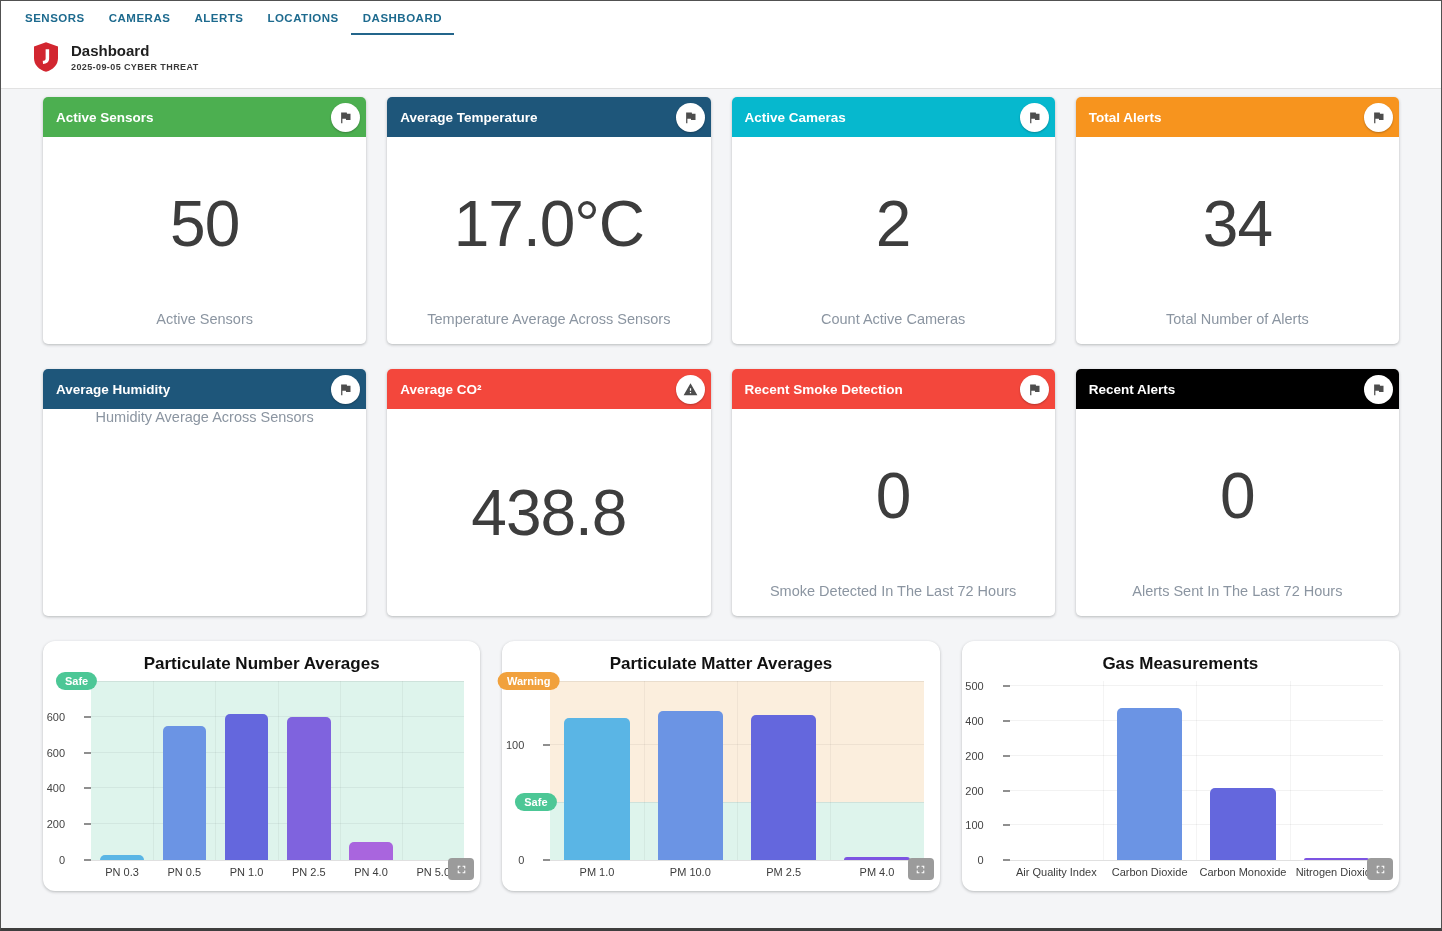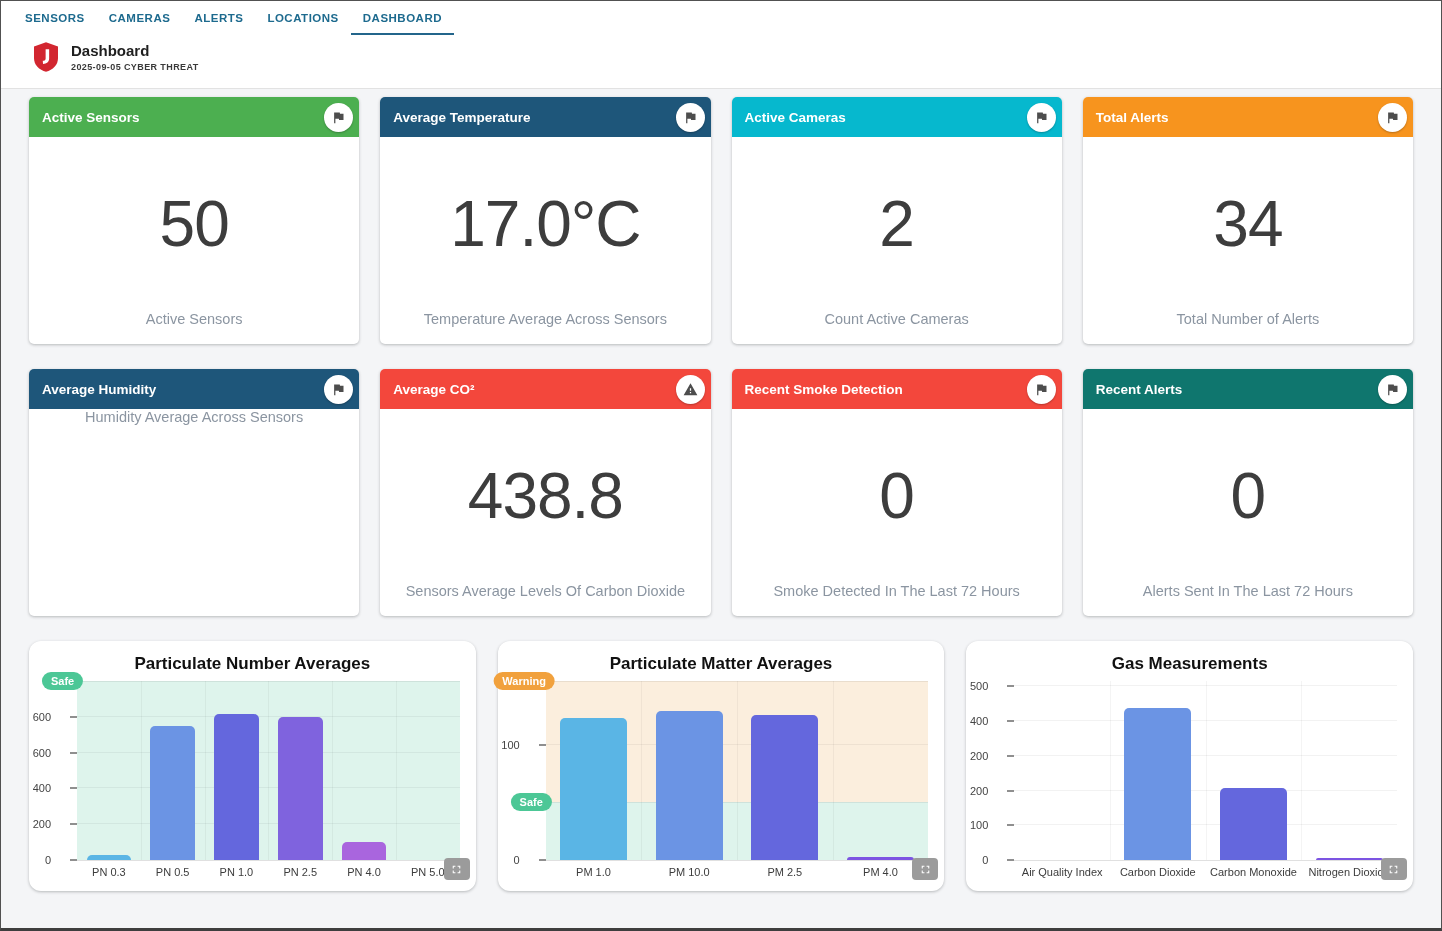--- a/index.html
+++ b/index.html
@@ -16,21 +16,21 @@
   .tab{
     padding:11px 12px 9px;font-size:11.5px;font-weight:bold;letter-spacing:.5px;
     color:#1d6a8e;border-bottom:2px solid transparent;cursor:pointer;white-space:nowrap;
   }
   .tab.active{border-bottom-color:#23658b;}
   .brand{position:absolute;left:33px;top:41px;display:flex;align-items:flex-start;}
   .brand-text{margin-left:13px;}
   .brand-title{font-size:15px;font-weight:bold;color:#1f1f1f;line-height:17px;}
   .brand-sub{font-size:9px;font-weight:bold;color:#3a3a3a;letter-spacing:.4px;margin-top:3px;text-transform:uppercase;}
   
-  .main{padding:8px 28px 0;}
+  .main{padding:8px 42px 0;}
   .stat-grid{display:grid;grid-template-columns:repeat(4,1fr);gap:25px 21px;}
   .stat-card{
     background:#fff;height:247px;border-radius:5px;
     box-shadow:0 1px 3px rgba(40,45,50,.3);display:flex;flex-direction:column;
   }
   .stat-header{
     height:40px;border-radius:5px 5px 0 0;display:flex;align-items:center;
     justify-content:space-between;padding:0 6px 0 13px;
   }
   .stat-title{color:#fff;font-size:13.5px;font-weight:bold;}
@@ -173,39 +173,38 @@
         <div class="stat-header" style="background: rgb(243, 71, 60);">
           <span class="stat-title">Average CO²</span>
           <span class="stat-icon-circle">
               <svg viewBox="0 0 24 24" width="15" height="15" fill="#4d4d4d">
                 <path d="M1 21h22L12 2 1 21zm12-3h-2v-2h2v2zm0-4h-2v-4h2v4z"></path>
               </svg>
             </span>
         </div>
         <div class="stat-body">
           <div class="stat-value">438.8</div>
-          <div class="stat-caption">Sensors Average Levels Of Carbon Dioxide</div>
         </div>
       </div>
       <div class="stat-card">
         <div class="stat-header" style="background: rgb(243, 71, 60);">
           <span class="stat-title">Recent Smoke Detection</span>
           <span class="stat-icon-circle">
               <svg viewBox="0 0 24 24" width="15" height="15" fill="#4d4d4d">
                 <path d="M14.4 6L14 4H5v17h2v-7h5.6l.4 2h7V6z"></path>
               </svg>
             </span>
         </div>
         <div class="stat-body">
           <div class="stat-value">0</div>
           <div class="stat-caption">Smoke Detected In The Last 72 Hours</div>
         </div>
       </div>
       <div class="stat-card">
-        <div class="stat-header" style="background: #0f766e;">
+        <div class="stat-header" style="background: #000000;">
           <span class="stat-title">Recent Alerts</span>
           <span class="stat-icon-circle">
               <svg viewBox="0 0 24 24" width="15" height="15" fill="#4d4d4d">
                 <path d="M14.4 6L14 4H5v17h2v-7h5.6l.4 2h7V6z"></path>
               </svg>
             </span>
         </div>
         <div class="stat-body">
           <div class="stat-value">0</div>
           <div class="stat-caption">Alerts Sent In The Last 72 Hours</div>

